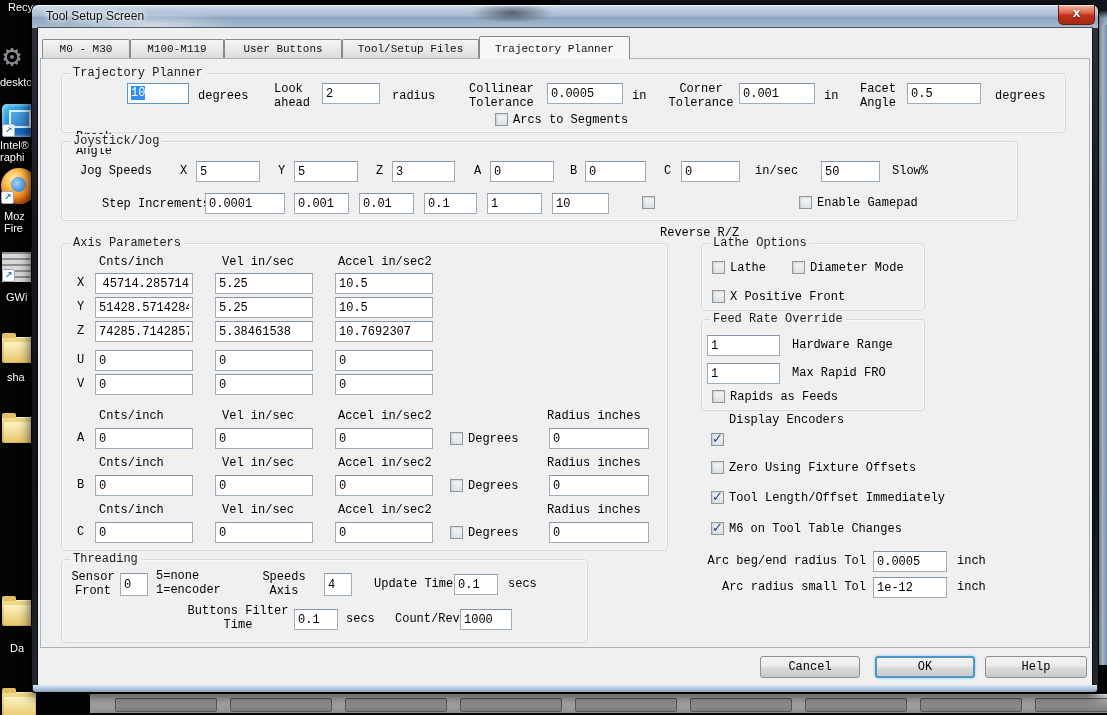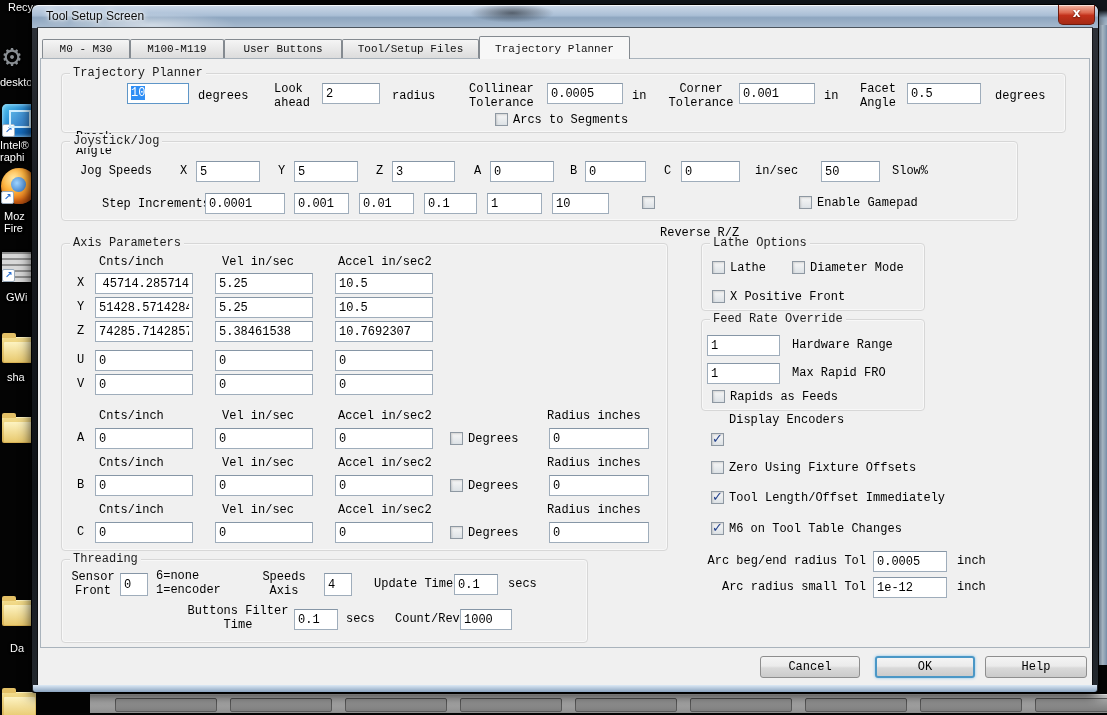--- a/index.html
+++ b/index.html
@@ -363,21 +363,21 @@
         <span class="lbl" style="left:916px;top:522px;">inch</span>
 
         <div class="grp" style="left:20px;top:500px;width:525px;height:82px;">
           <span class="grp-label">Threading</span>
           <div class="lbl2 ctr" style="left:6px;top:10px;width:50px;">
             <span>Sensor</span>
               <span>Front</span>
           </div>
           <input class="tb" style="left: 58px; top: 13px; width: 28px; height: 23px;" value="0">
           <div class="lbl2" style="left:94px;top:9px;width:90px;">
-            <span>6=none</span>
+            <span>5=none</span>
               <span>1=encoder</span>
           </div>
           <div class="lbl2 ctr" style="left:192px;top:10px;width:60px;">
             <span>Speeds</span>
               <span>Axis</span>
           </div>
           <input class="tb" style="left: 262px; top: 13px; width: 28px; height: 23px;" value="4">
           <span class="lbl" style="left:312px;top:18px;">Update Time</span>
           <input class="tb" style="left: 392px; top: 14px; width: 44px;" value="0.1">
           <span class="lbl" style="left:446px;top:18px;">secs</span>

